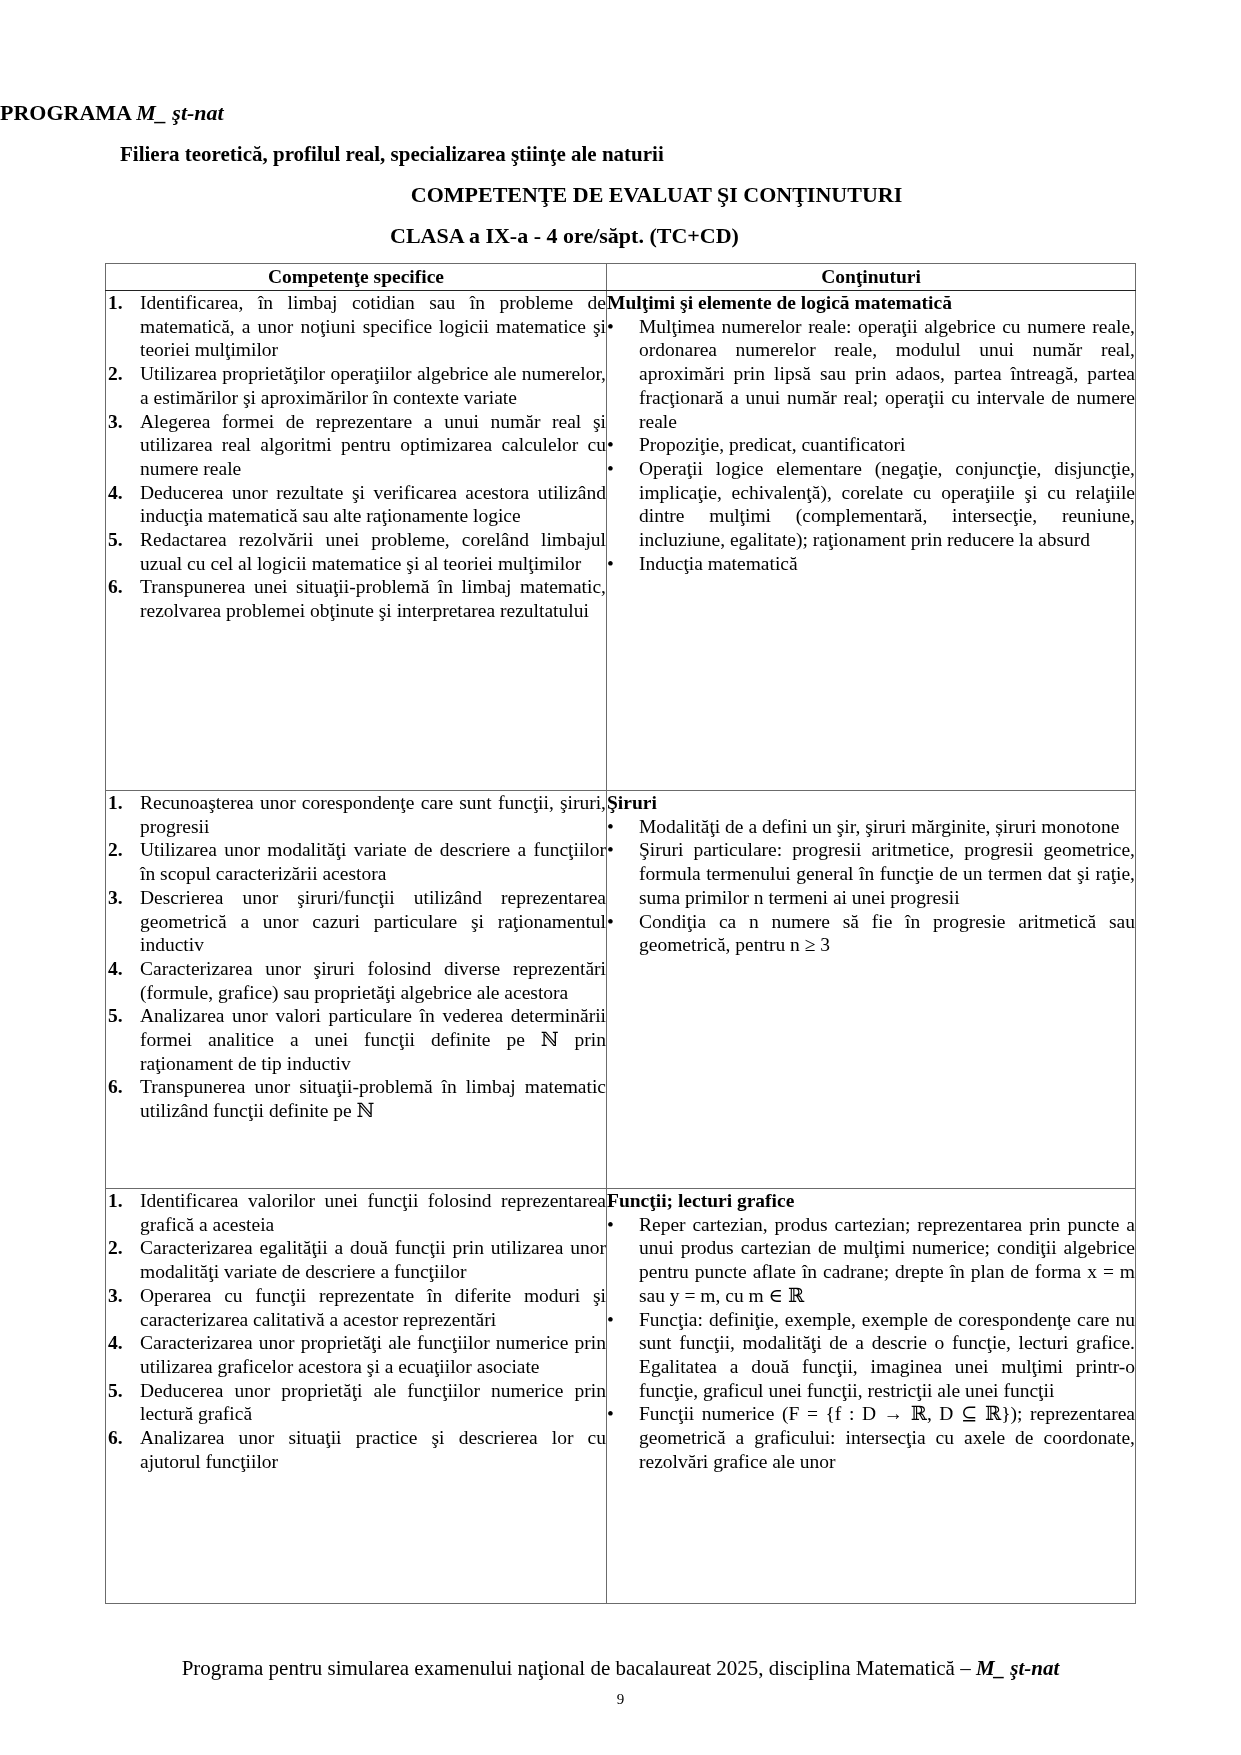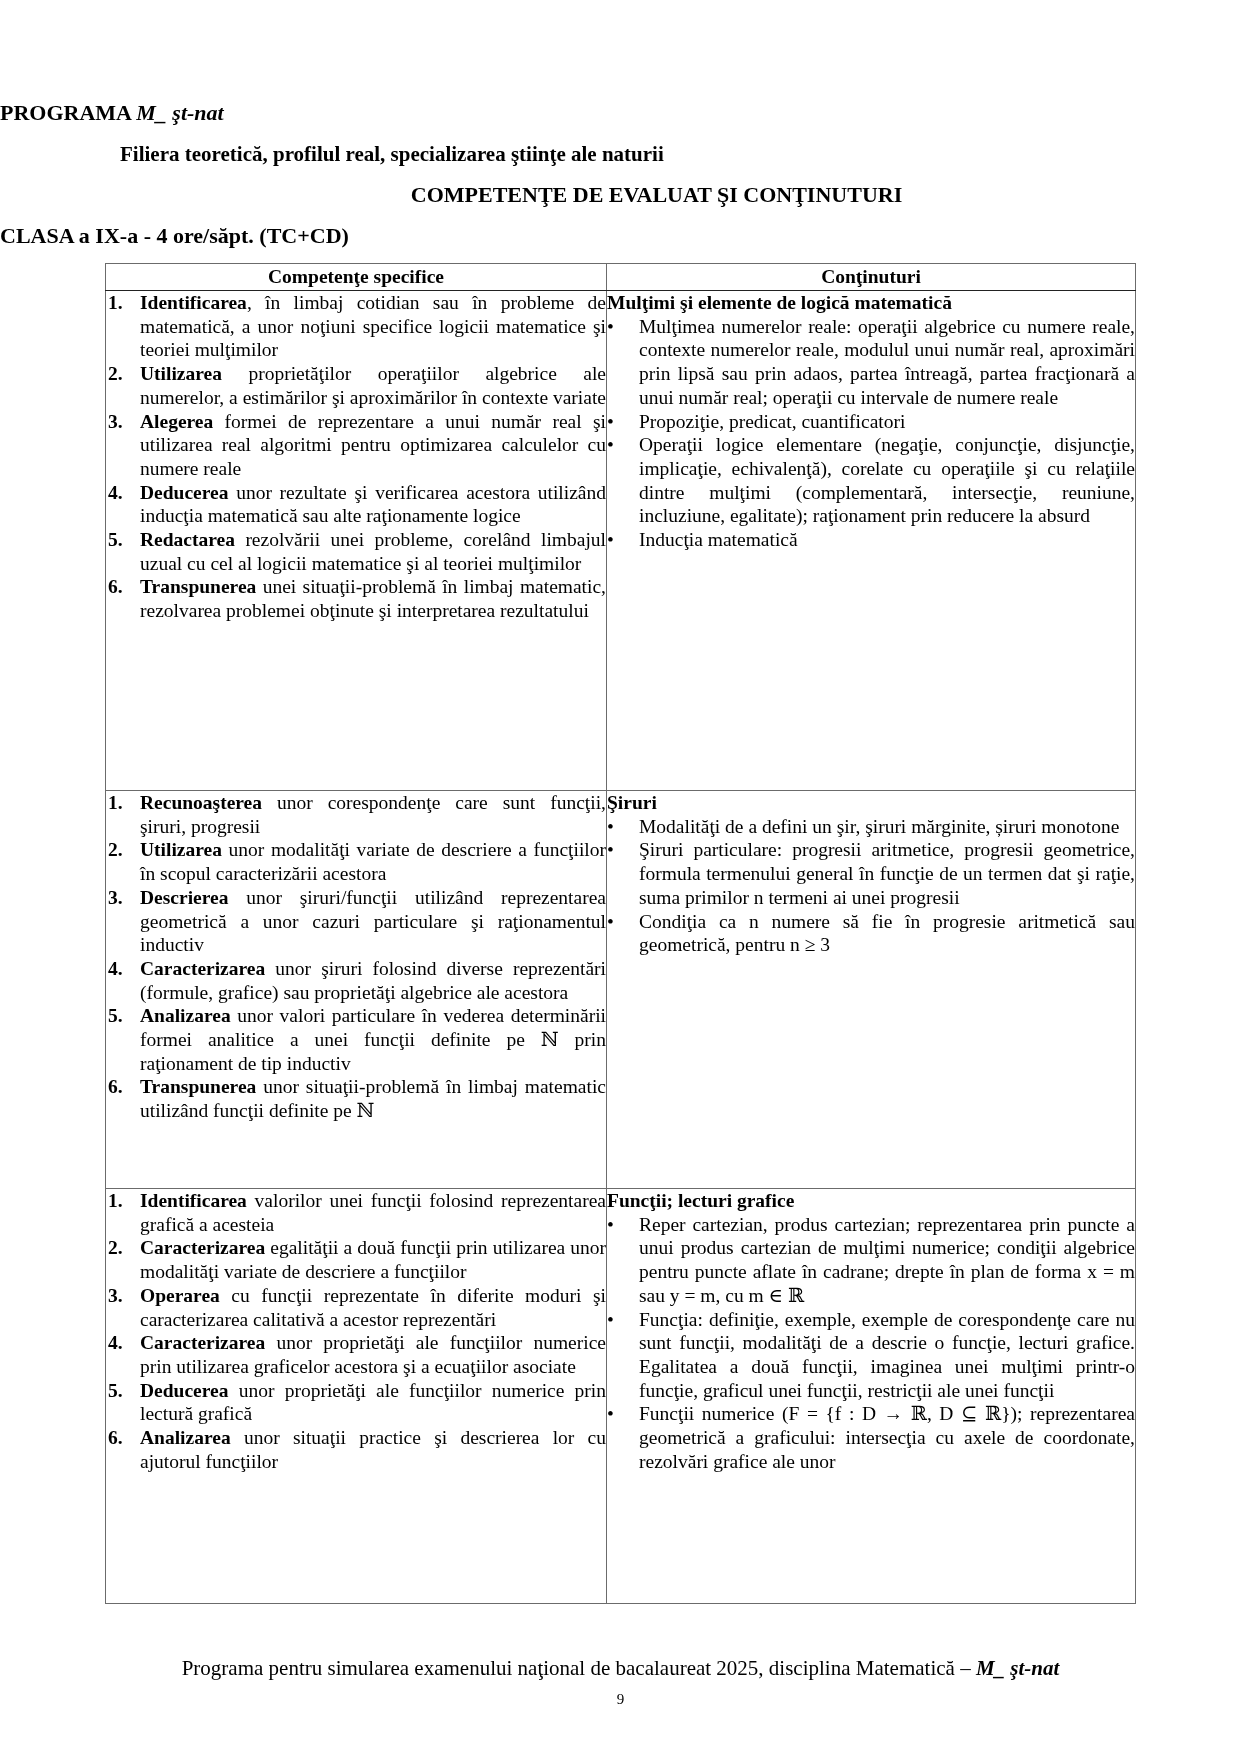--- a/index.html
+++ b/index.html
@@ -15,21 +15,21 @@
   .subtitle {
     position: absolute; left: 120px; top: 142px;
     font-weight: bold; font-size: 21px; line-height: 24px;
   }
   .heading {
     position: absolute; left: 0; width: 1241px; top: 182px;
     text-align: center; font-weight: bold; font-size: 22px; line-height: 26px; margin-left: 36px;
   }
   .class-line {
     position: absolute; left: 0; width: 1129px; top: 223px;
-    font-weight: bold; font-size: 22px; line-height: 26px;
+    text-align: center; font-weight: bold; font-size: 22px; line-height: 26px;
   }
   table.prog {
     position: absolute; left: 105px; top: 263px;
     width: 1030px; border-collapse: collapse; table-layout: fixed;
     font-size: 19.5px; line-height: 23.7px;
   }
   table.prog col.c1 { width: 501px; }
   table.prog col.c2 { width: 529px; }
   table.prog th, table.prog td {
     border: 1.6px solid #6b6b6b; vertical-align: top; padding: 0; margin-top: 24px;
@@ -39,21 +39,21 @@
     border-bottom: 1.6px solid #222;
   }
   td.comp { padding: 1px 6px 2px 6px; }
   td.cont { padding: 8px 8px 2px 8px; }
   .row1 td { height: 499px; }
   .row2 td { height: 397px; }
   .row3 td { height: 414px; }
   ol.items { list-style: none; margin: 0; padding: 0; }
   ol.items li { position: relative; padding-left: 34px; text-align: justify; }
   ol.items li .num { position: absolute; left: 2px; top: 0; font-weight: bold; }
-  ol.items li .kw { font-weight: bold; }
+  ol.items li .kw { font-weight: normal; }
   .sec-title { font-weight: bold; margin: 0 0 0 0; }
   ul.bullets { list-style: none; margin: 0; padding: 0; }
   ul.bullets li { position: relative; padding-left: 32px; text-align: justify; }
   ul.bullets li .dot { position: absolute; left: 0; top: 0; }
   .footer {
     position: absolute; left: 0; width: 1241px; top: 1659px;
     text-align: center; font-size: 21px; line-height: 18px;
   }
   .footer .it { font-weight: bold; font-style: italic; }
   .page-num {
@@ -91,21 +91,21 @@
             <li><span class="num">2.</span><span class="kw">Utilizarea</span><span> proprietăţilor operaţiilor algebrice ale numerelor, a estimărilor şi aproximărilor în contexte variate</span></li>
             <li><span class="num">3.</span><span class="kw">Alegerea</span><span> formei de reprezentare a unui număr real şi utilizarea real algoritmi pentru optimizarea calculelor cu numere reale</span></li>
             <li><span class="num">4.</span><span class="kw">Deducerea</span><span> unor rezultate şi verificarea acestora utilizând inducţia matematică sau alte raţionamente logice</span></li>
             <li><span class="num">5.</span><span class="kw">Redactarea</span><span> rezolvării unei probleme, corelând limbajul uzual cu cel al logicii matematice şi al teoriei mulţimilor</span></li>
             <li><span class="num">6.</span><span class="kw">Transpunerea</span><span> unei situaţii-problemă în limbaj matematic, rezolvarea problemei obţinute şi interpretarea rezultatului</span></li>
           </ol>
         </td>
         <td class="cont">
           <div class="sec-title">Mulţimi şi elemente de logică matematică</div>
           <ul class="bullets">
-            <li><span class="dot">•</span><span>Mulţimea numerelor reale: operaţii algebrice cu numere reale, contexte numerelor reale, modulul unui număr real, aproximări prin lipsă sau prin adaos, partea întreagă, partea fracţionară a unui număr real; operaţii cu intervale de numere reale</span></li>
+            <li><span class="dot">•</span><span>Mulţimea numerelor reale: operaţii algebrice cu numere reale, ordonarea numerelor reale, modulul unui număr real, aproximări prin lipsă sau prin adaos, partea întreagă, partea fracţionară a unui număr real; operaţii cu intervale de numere reale</span></li>
             <li><span class="dot">•</span><span>Propoziţie, predicat, cuantificatori</span></li>
             <li><span class="dot">•</span><span>Operaţii logice elementare (negaţie, conjuncţie, disjuncţie, implicaţie, echivalenţă), corelate cu operaţiile şi cu relaţiile dintre mulţimi (complementară, intersecţie, reuniune, incluziune, egalitate); raţionament prin reducere la absurd</span></li>
             <li><span class="dot">•</span><span>Inducţia matematică</span></li>
           </ul>
         </td>
       </tr>
       <tr class="row2">
         <td class="comp">
           <ol class="items">
             <li><span class="num">1.</span><span class="kw">Recunoaşterea</span><span> unor corespondenţe care sunt funcţii, şiruri, progresii</span></li>

